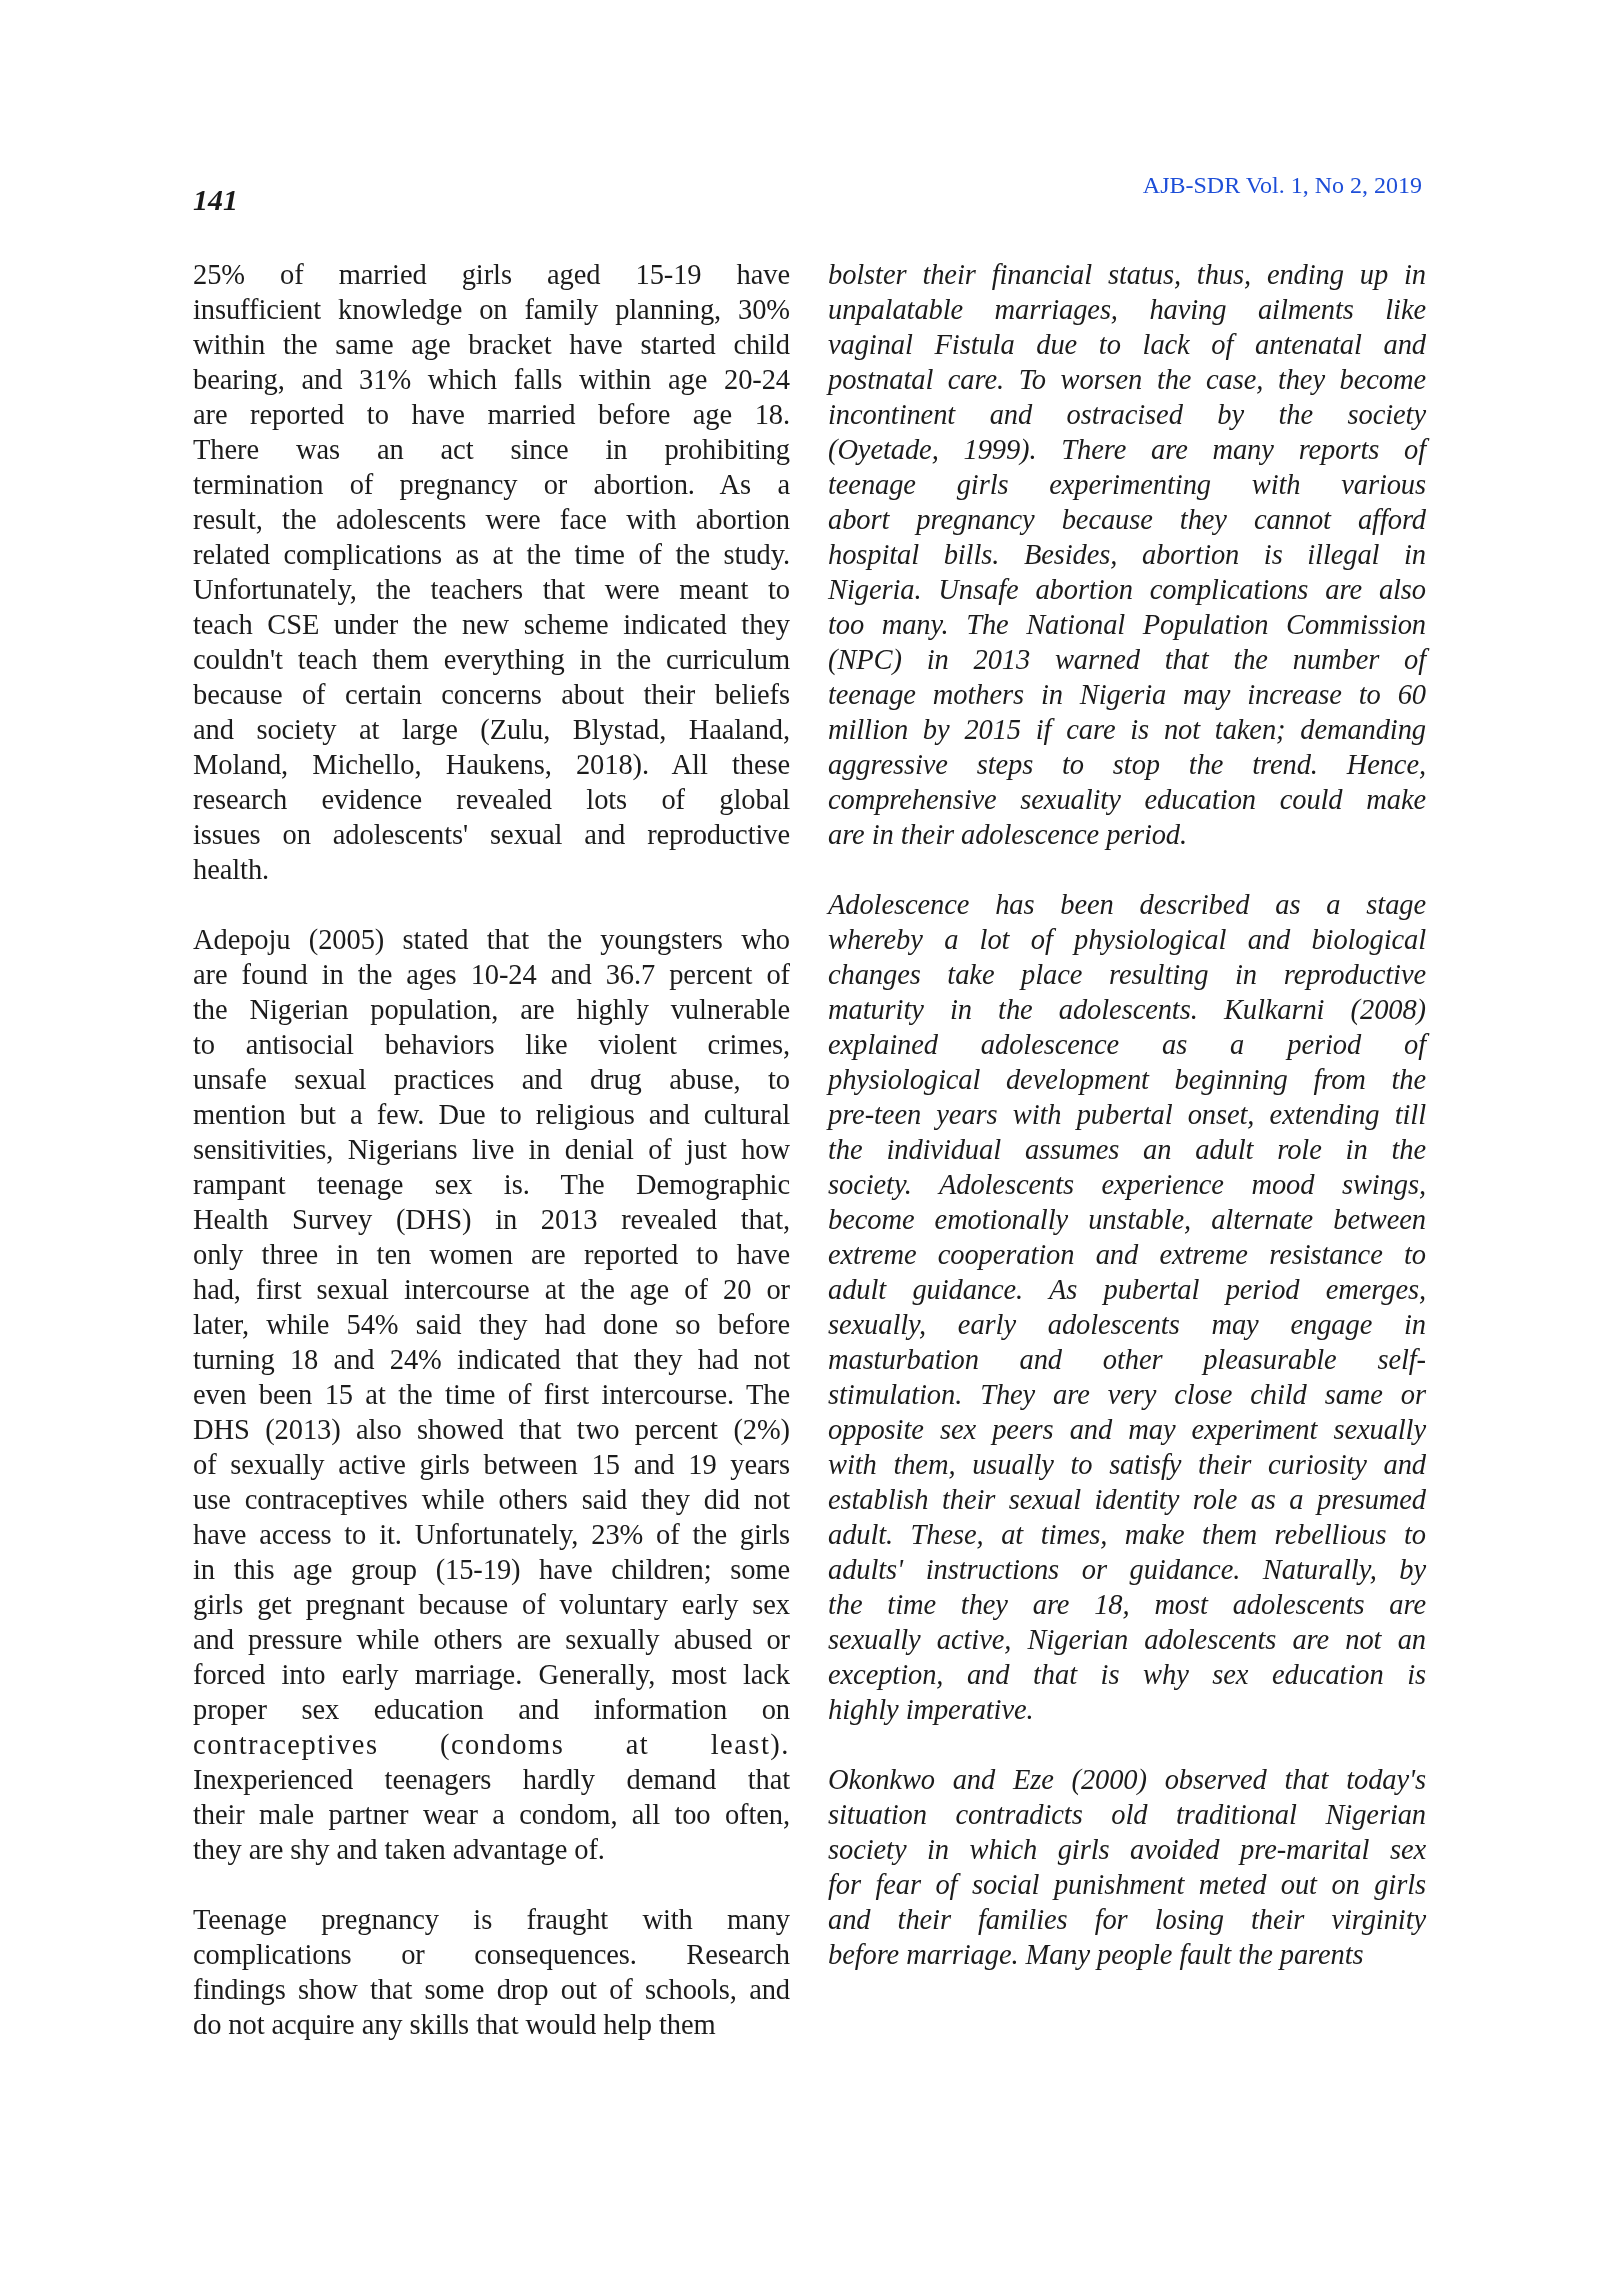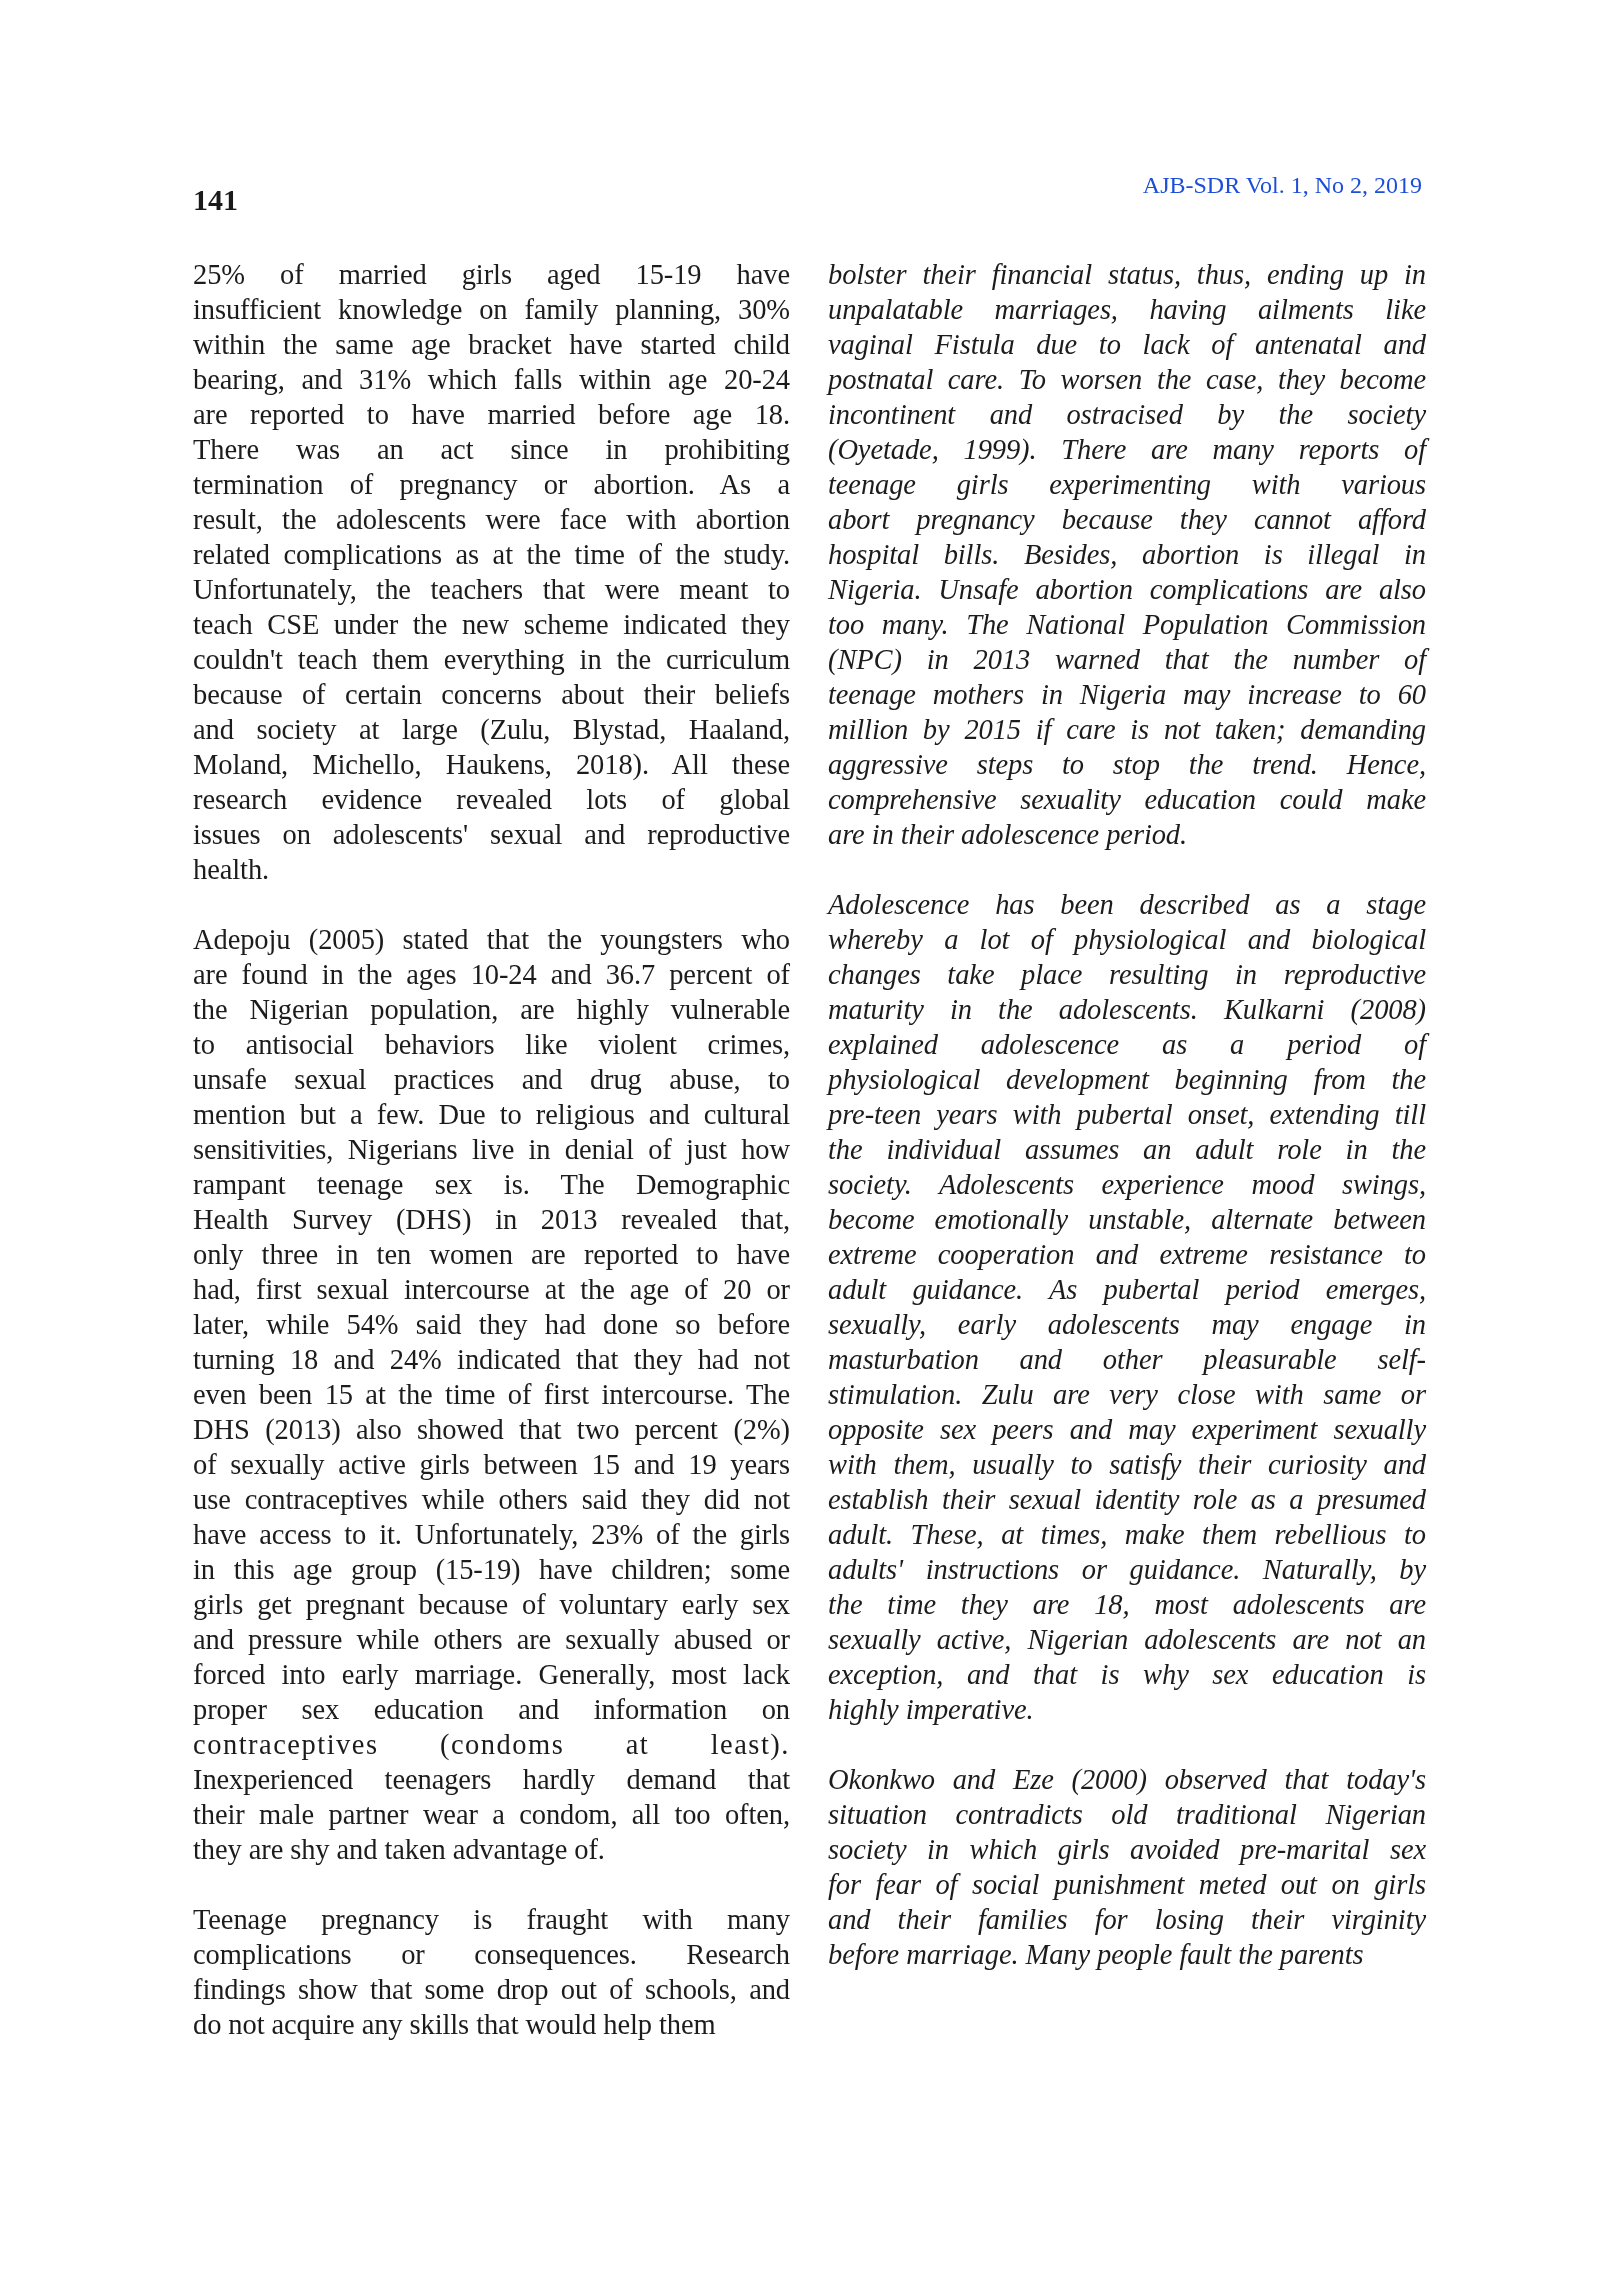--- a/index.html
+++ b/index.html
@@ -16,20 +16,21 @@
     color: #1c1c1c;
   }
   .page-number {
     position: absolute;
     left: 193px;
     top: 185px;
     font-size: 30px;
     font-weight: bold;
     line-height: 30px;
     color: #1a1a1a;
+    font-style: italic;
   }
   .running-header {
     position: absolute;
     right: 199px;
     top: 172px;
     font-size: 24px;
     line-height: 27px;
     color: #1d4ed8;
     white-space: nowrap;
   }
@@ -157,21 +158,21 @@
         <span class="line">explained adolescence as a period of</span>
         <span class="line">physiological development beginning from the</span>
         <span class="line">pre-teen years with pubertal onset, extending till</span>
         <span class="line">the individual assumes an adult role in the</span>
         <span class="line">society. Adolescents experience mood swings,</span>
         <span class="line">become emotionally unstable, alternate between</span>
         <span class="line">extreme cooperation and extreme resistance to</span>
         <span class="line">adult guidance. As pubertal period emerges,</span>
         <span class="line">sexually, early adolescents may engage in</span>
         <span class="line">masturbation and other pleasurable self-</span>
-        <span class="line">stimulation. Zulu are very close with same or</span>
+        <span class="line">stimulation. They are very close child same or</span>
         <span class="line">opposite sex peers and may experiment sexually</span>
         <span class="line">with them, usually to satisfy their curiosity and</span>
         <span class="line">establish their sexual identity role as a presumed</span>
         <span class="line">adult. These, at times, make them rebellious to</span>
         <span class="line">adults' instructions or guidance. Naturally, by</span>
         <span class="line">the time they are 18, most adolescents are</span>
         <span class="line">sexually active, Nigerian adolescents are not an</span>
         <span class="line">exception, and that is why sex education is</span>
         <span class="line last">highly imperative.</span>
       </div>

